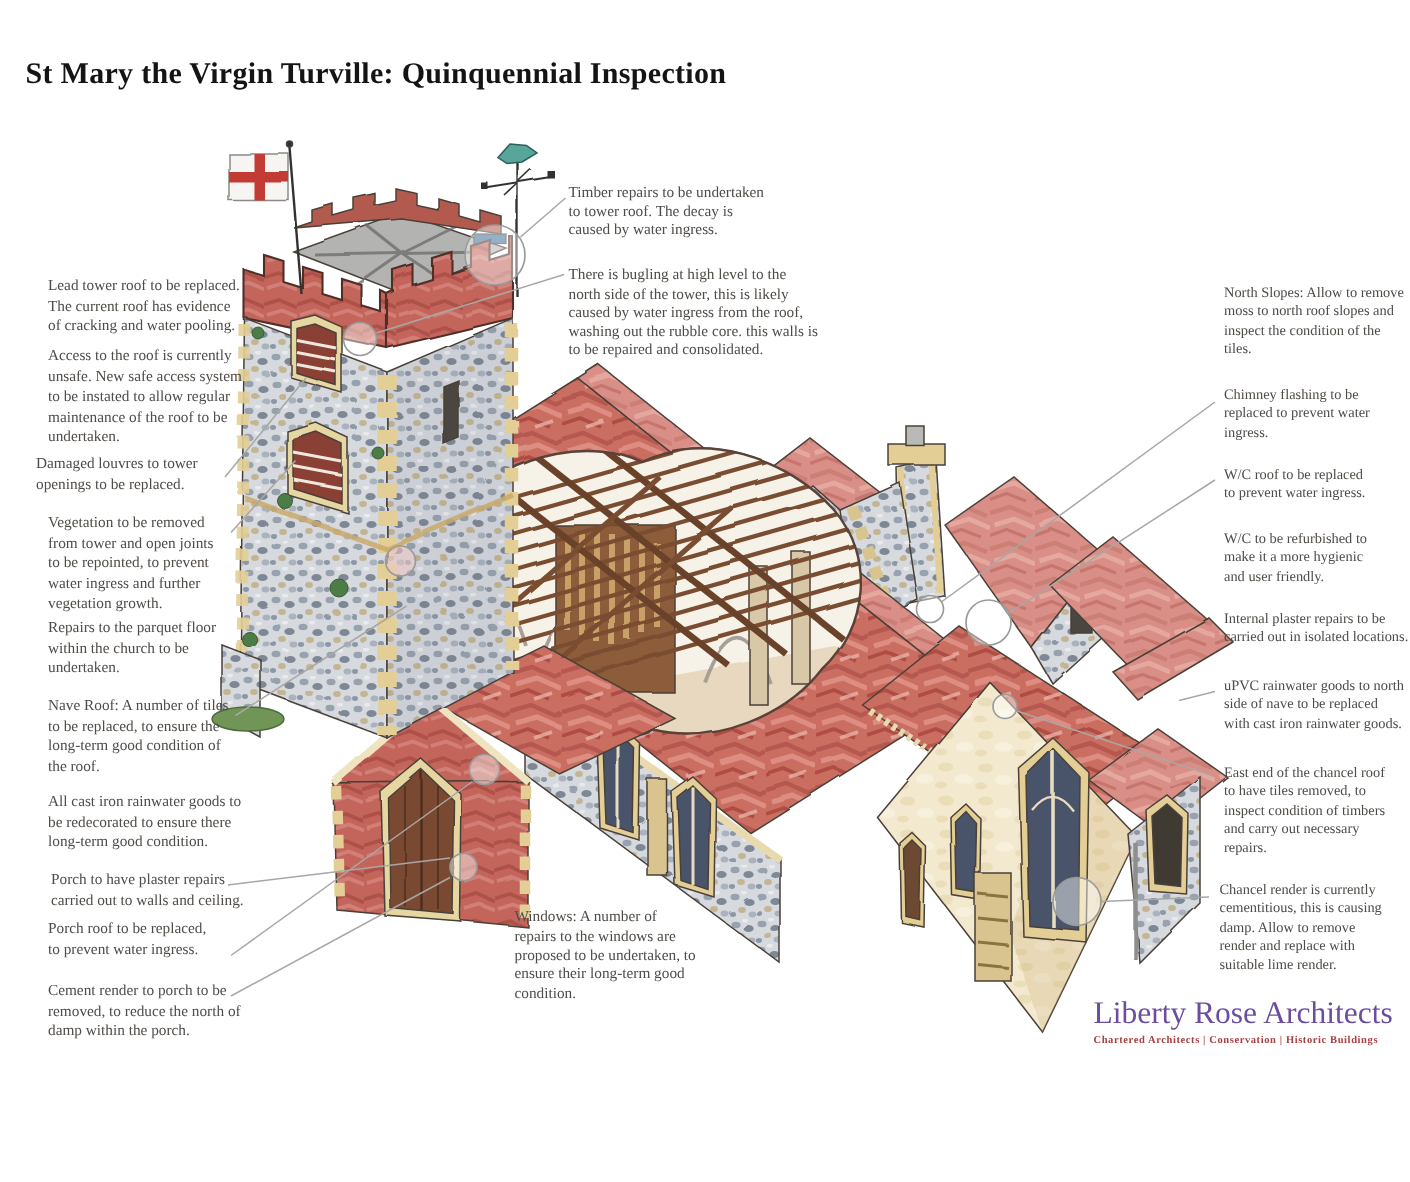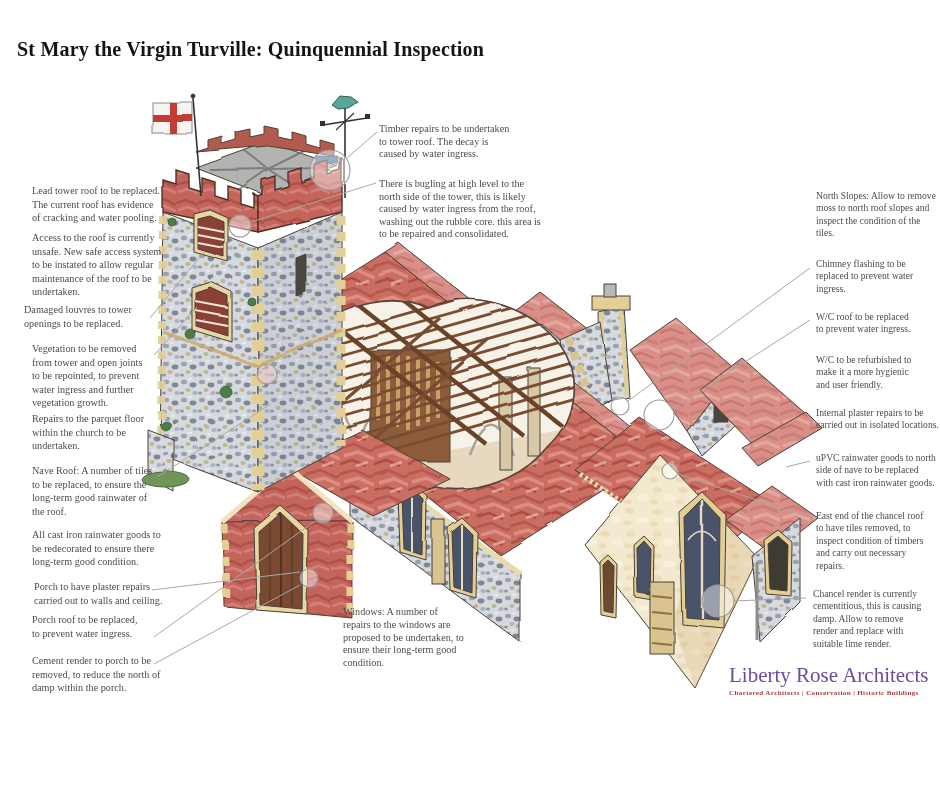--- a/index.html
+++ b/index.html
@@ -331,40 +331,40 @@
   <div class="note" style="left:32px;top:342px">Vegetation to be removed
 from tower and open joints
 to be repointed, to prevent
 water ingress and further
 vegetation growth.</div>
   <div class="note" style="left:32px;top:412px">Repairs to the parquet floor
 within the church to be
 undertaken.</div>
   <div class="note" style="left:32px;top:464px">Nave Roof: A number of tiles
 to be replaced, to ensure the
-long-term good rainwater of
+long-term good condition of
 the roof.</div>
   <div class="note" style="left:32px;top:528px">All cast iron rainwater goods to
 be redecorated to ensure there
 long-term good condition.</div>
   <div class="note" style="left:34px;top:580px">Porch to have plaster repairs
 carried out to walls and ceiling.</div>
   <div class="note" style="left:32px;top:613px">Porch roof to be replaced,
 to prevent water ingress.</div>
   <div class="note" style="left:32px;top:654px">Cement render to porch to be
 removed, to reduce the north of
 damp within the porch.</div>
 
   <div class="note top" style="left:379px;top:123px">Timber repairs to be undertaken
 to tower roof. The decay is
 caused by water ingress.</div>
   <div class="note top" style="left:379px;top:178px">There is bugling at high level to the
 north side of the tower, this is likely
 caused by water ingress from the roof,
-washing out the rubble core. this area is
+washing out the rubble core. this walls is
 to be repaired and consolidated.</div>
 
   <div class="note right" style="left:816px;top:190px">North Slopes: Allow to remove
 moss to north roof slopes and
 inspect the condition of the
 tiles.</div>
   <div class="note right" style="left:816px;top:258px">Chimney flashing to be
 replaced to prevent water
 ingress.</div>
   <div class="note right" style="left:816px;top:311px">W/C roof to be replaced

